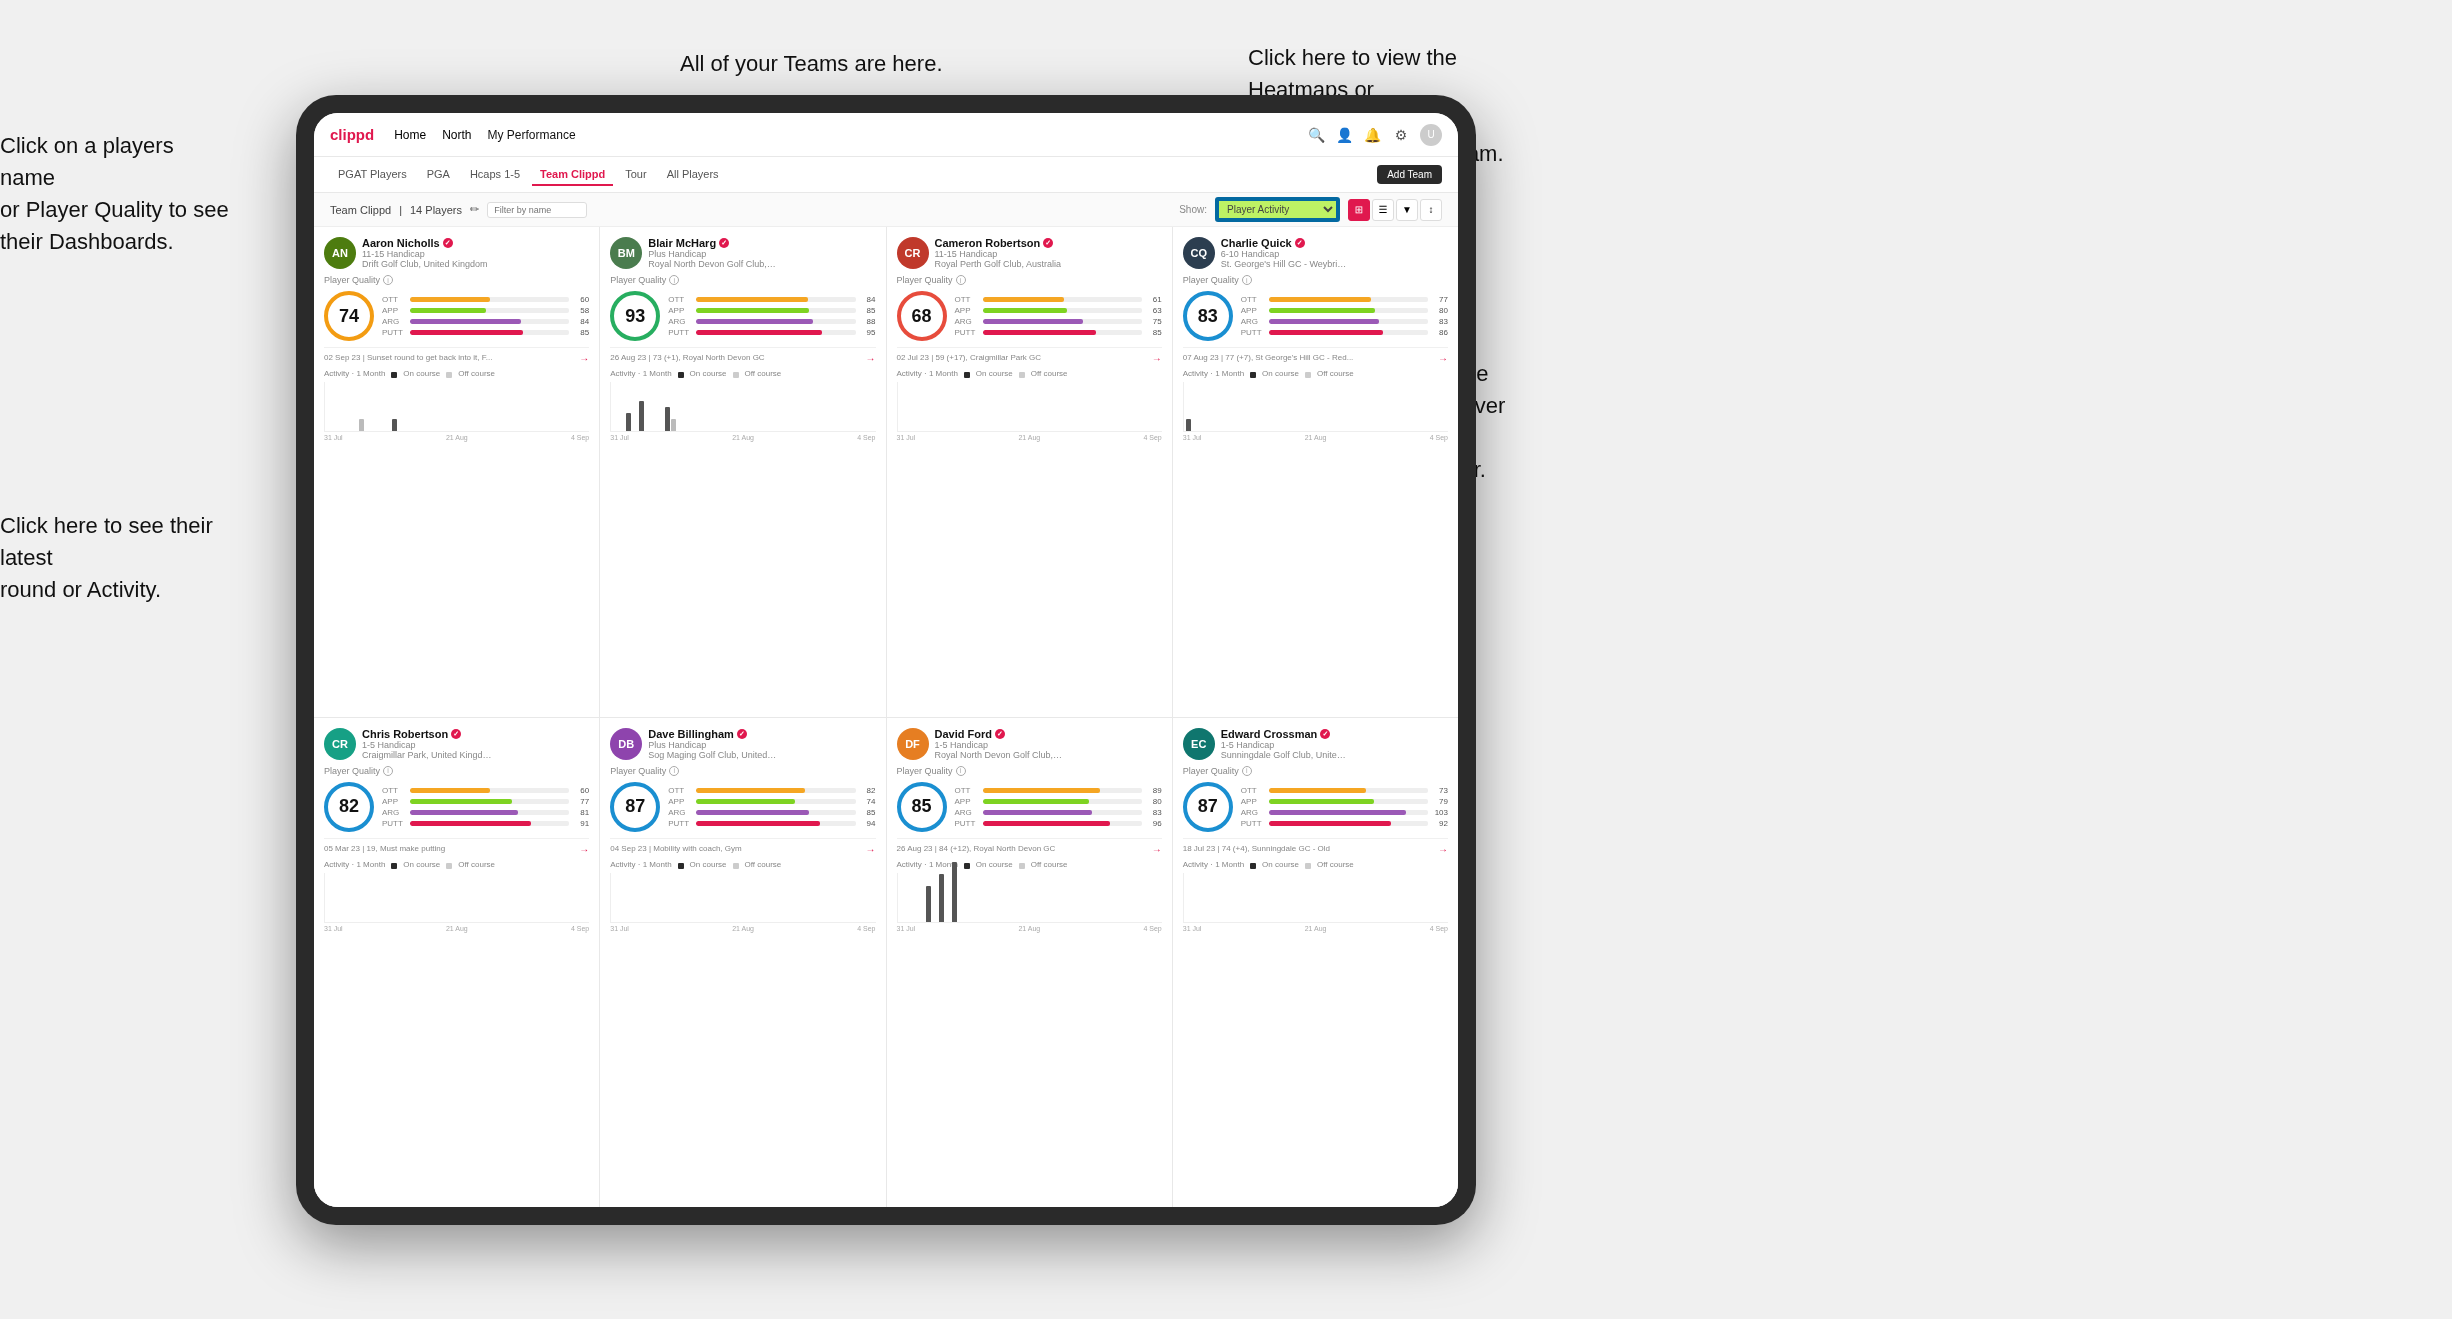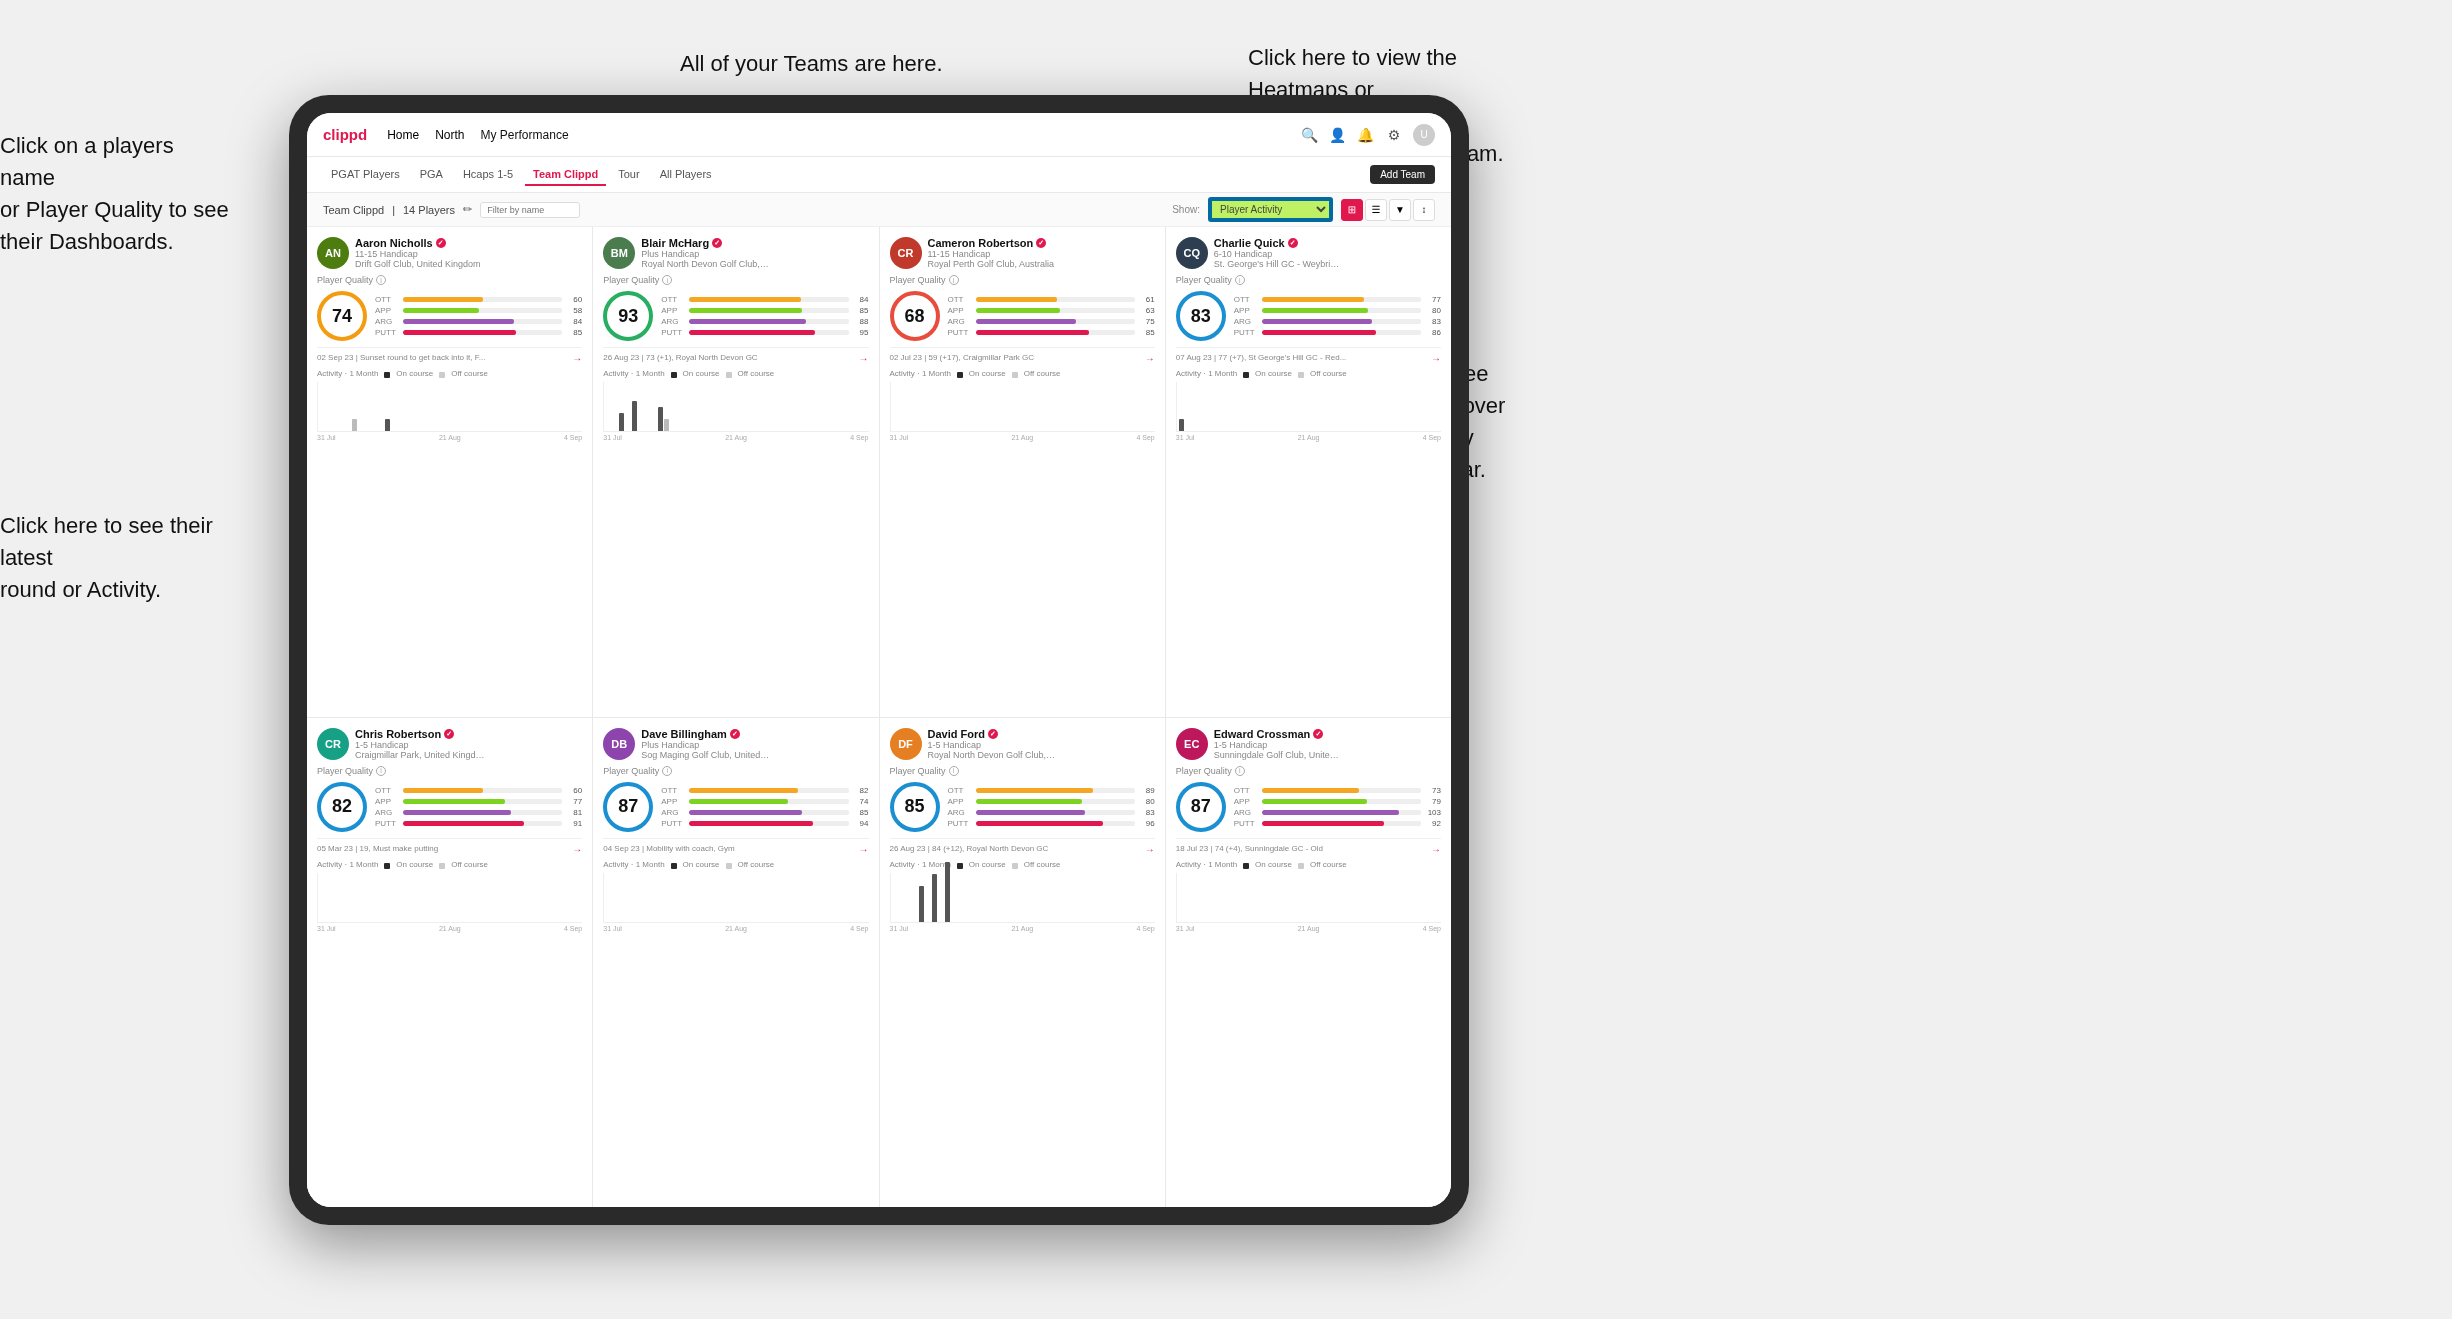--- a/index.html
+++ b/index.html
@@ -8,21 +8,21 @@
       font-family: -apple-system, BlinkMacSystemFont, 'Segoe UI', sans-serif;
       width: 2452px;
       height: 1319px;
       position: relative;
       overflow: hidden;
     }
 
     
     .ipad-frame {
       position: absolute;
-      left: 289px;
+      left: 296px;
       top: 95px;
       width: 1180px;
       height: 1130px;
       background: #2a2a2a;
       border-radius: 40px;
       box-shadow: 0 20px 60px rgba(0,0,0,0.4);
       padding: 18px;
     }
     .ipad-screen {
       width: 100%;
@@ -1238,21 +1238,21 @@
       </div>
       <div class="chart-labels">
         <span>31 Jul</span>
         <span>21 Aug</span>
         <span>4 Sep</span>
       </div>
     </div>
   </div>
         <div class="player-card">
     <div class="player-header">
-      <div class="player-avatar" style="background:#be185d">EC</div>
+      <div class="player-avatar" style="background:#0f766e">EC</div>
       <div class="player-info">
         <div class="player-name">
           Edward Crossman
           <span class="verified-icon">✓</span>
         </div>
         <div class="player-handicap">1-5 Handicap</div>
         <div class="player-club">Sunningdale Golf Club, United Kingdom</div>
       </div>
     </div>
 

